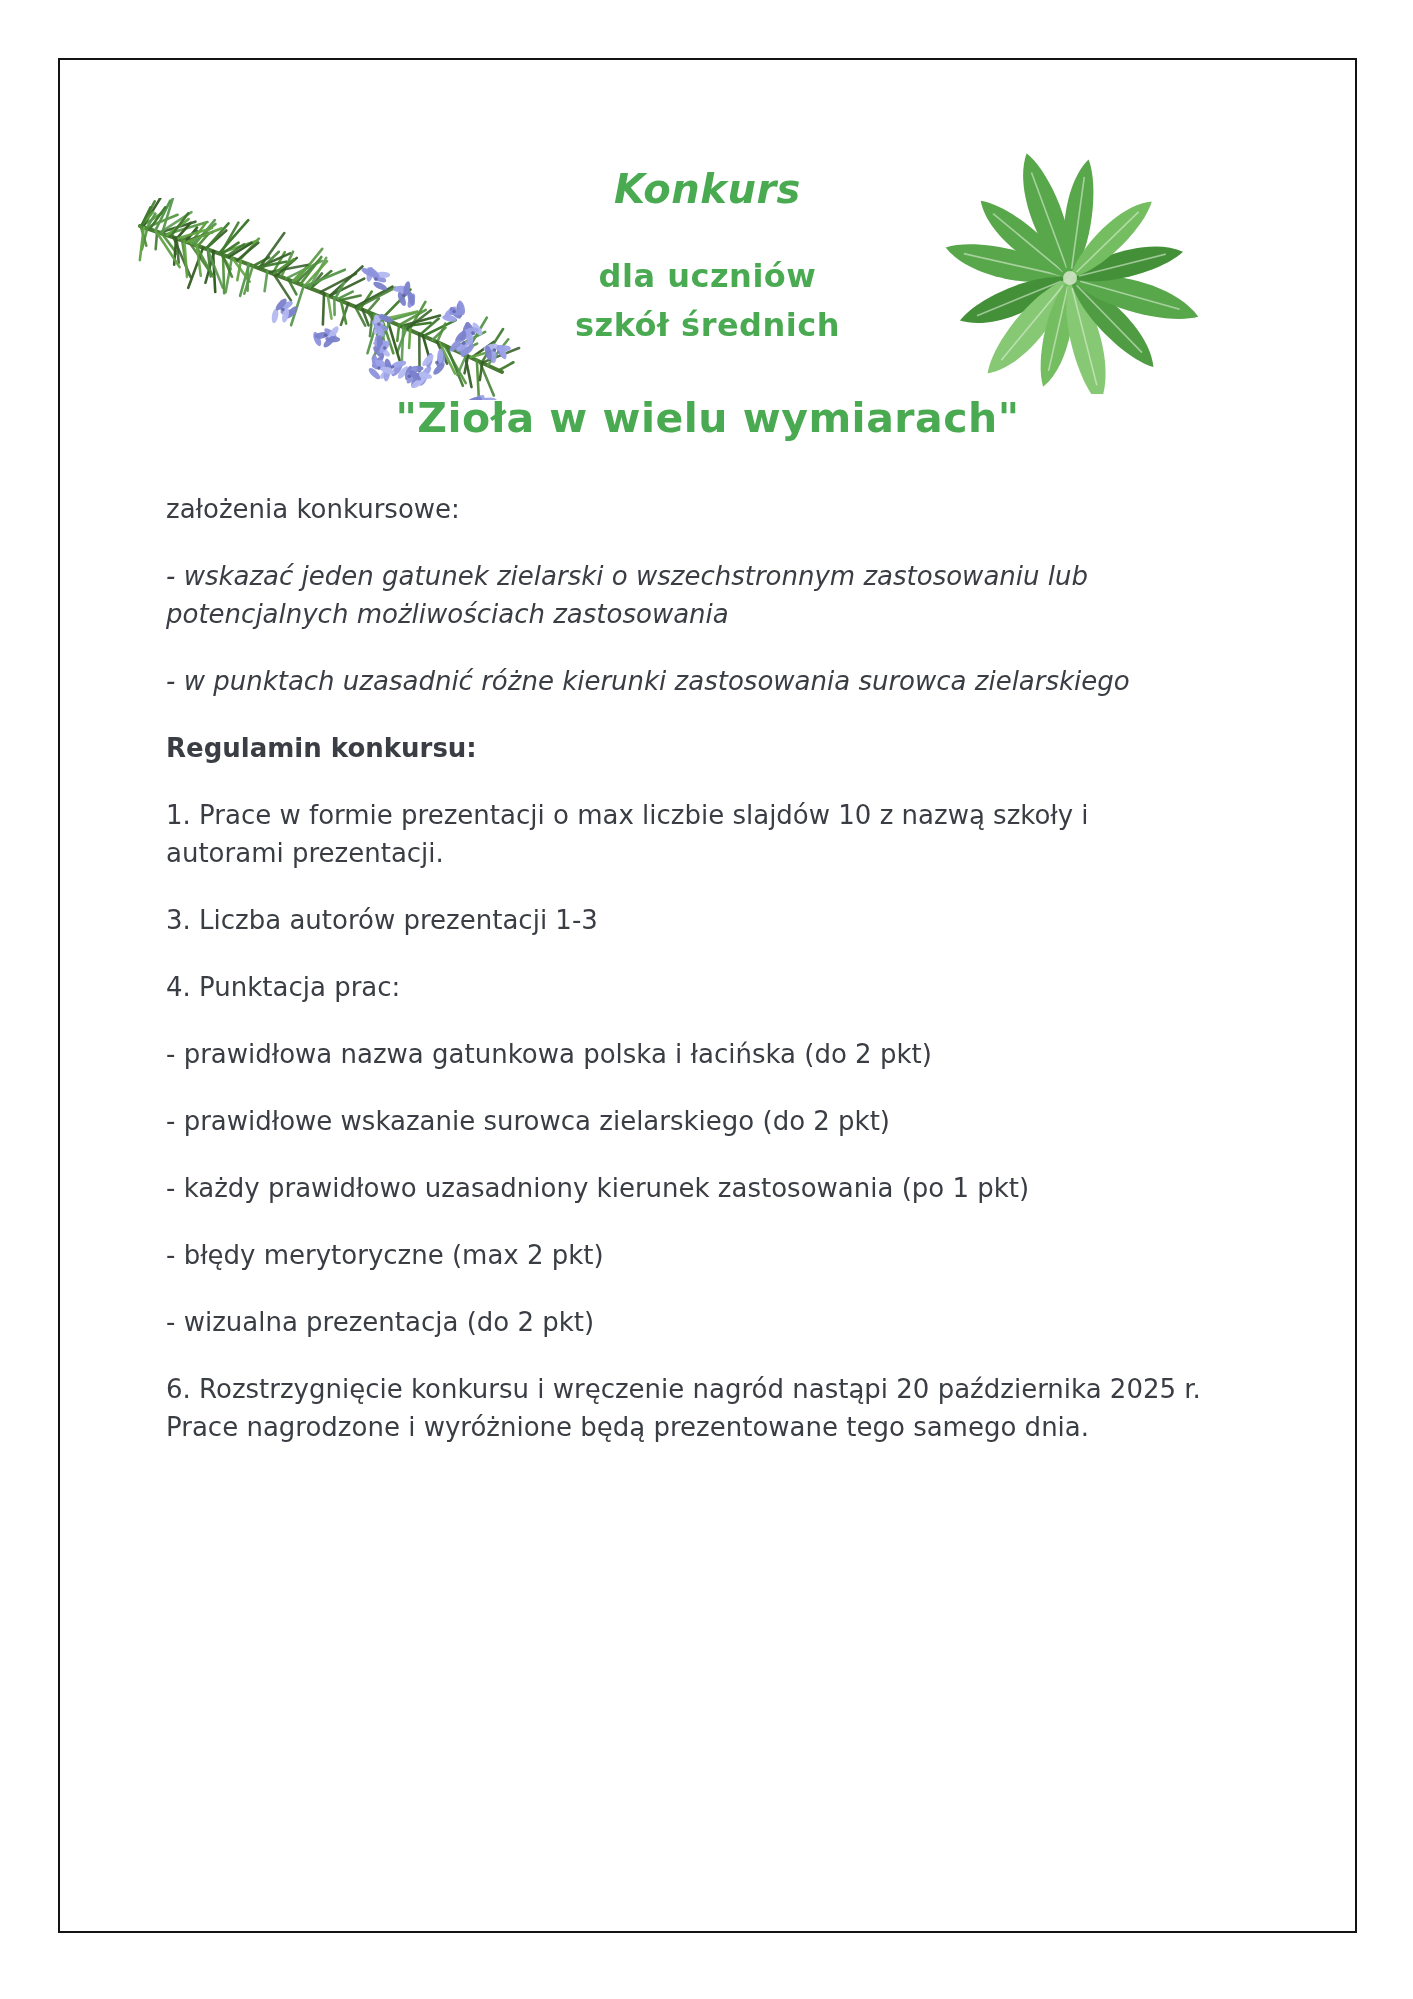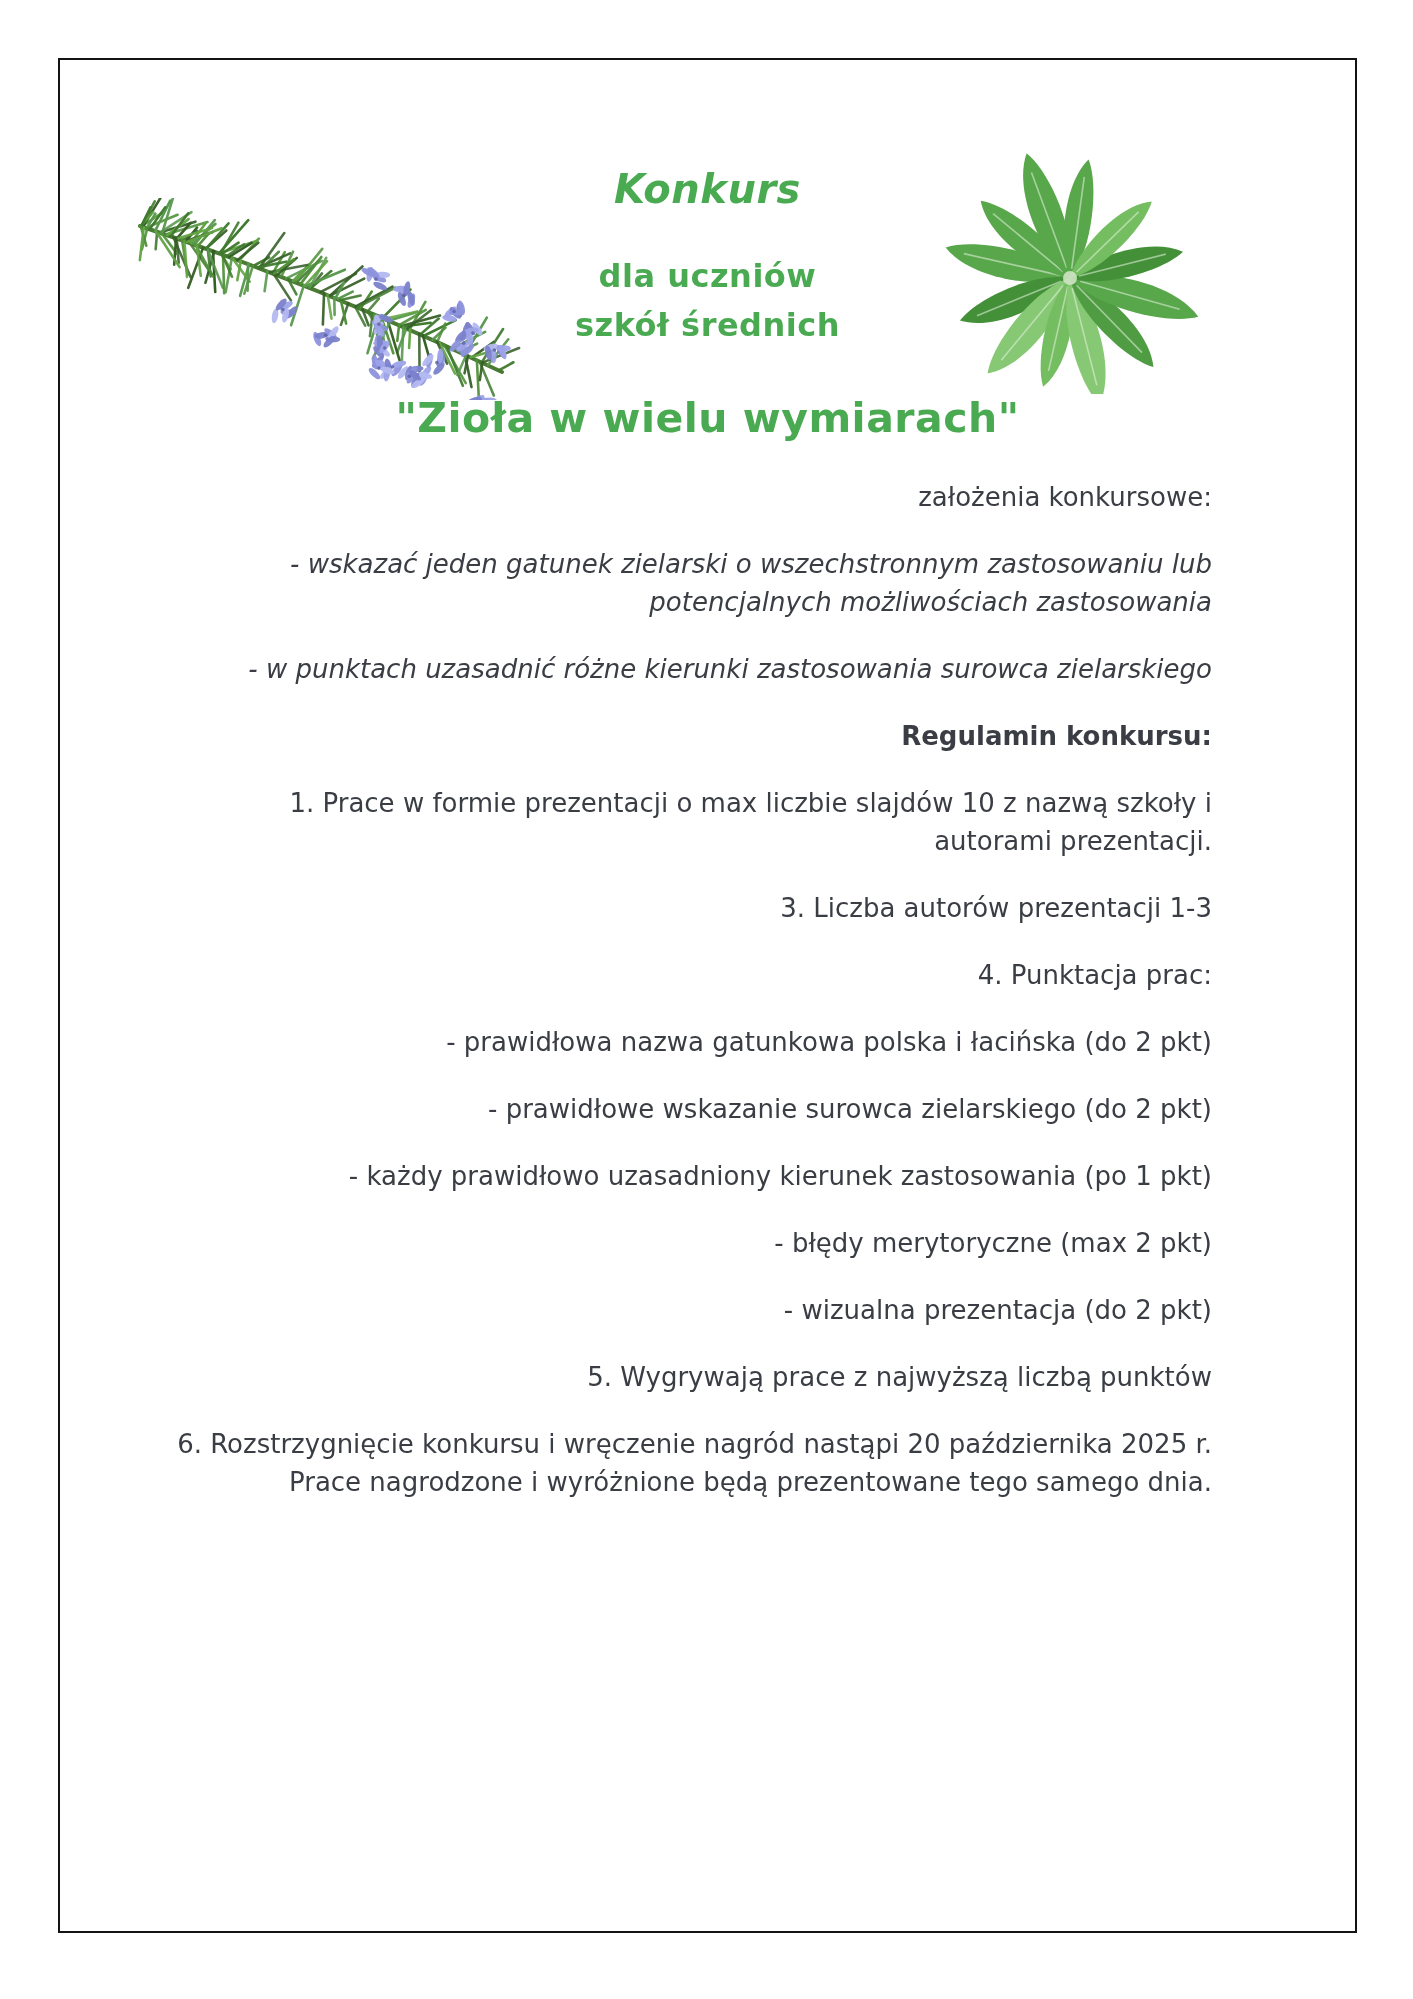--- a/index.html
+++ b/index.html
@@ -24,21 +24,21 @@
     font-weight:bold;font-size:32px;line-height:49px;color:var(--green,#4aaa52);letter-spacing:0.5px;
   }
   .h-title{
     position:absolute;left:0;right:0;top:334px;text-align:center;
     font-weight:bold;font-size:41px;color:var(--green,#4aaa52);letter-spacing:0.5px;
   }
   .doc{
     padding:0 143px 0 106px;color:var(--body,#3a3e44);
     font-size:26px;line-height:38px;
   }
-  .para{margin:0 0 29px 0;text-align:right;}
+  .para{margin:12px 0 29px 0;}
   .para.italic{font-style:italic;}
   .para.bold{font-weight:bold;}
   .email-link{color:var(--link,#46a0f5);text-decoration:underline;cursor:pointer;}
 </style>
 </head>
 <body>
 
 <div class="frame">
   <header class="hero">
     <svg id="rosemary" class="rosemary" viewBox="0 0 398 202">
@@ -370,16 +370,15 @@
       <p class="para italic"><span>- w punktach uzasadnić różne kierunki zastosowania surowca zielarskiego</span></p>
       <p class="para bold"><span>Regulamin konkursu:</span></p>
       <p class="para normal"><span>1. Prace w formie prezentacji o max liczbie slajdów 10 z nazwą szkoły i autorami prezentacji.</span></p>
       <p class="para normal"><span>3. Liczba autorów prezentacji 1-3</span></p>
       <p class="para normal"><span>4. Punktacja prac:</span></p>
       <p class="para normal"><span>- prawidłowa nazwa gatunkowa polska i łacińska (do 2 pkt)</span></p>
       <p class="para normal"><span>- prawidłowe wskazanie surowca zielarskiego (do 2 pkt)</span></p>
       <p class="para normal"><span>- każdy prawidłowo uzasadniony kierunek zastosowania (po 1 pkt)</span></p>
       <p class="para normal"><span>- błędy merytoryczne (max 2 pkt)</span></p>
       <p class="para normal"><span>- wizualna prezentacja (do 2 pkt)</span></p>
-      <p class="para normal"><span>5. Wygrywają prace z najwyższą liczbą punktów</span></p>
       <p class="para normal"><span>6. Rozstrzygnięcie konkursu i wręczenie nagród nastąpi 20 października 2025 r. Prace nagrodzone i wyróżnione będą prezentowane tego samego dnia.</span></p>
     </main>
 </div>
 
 </body></html>

